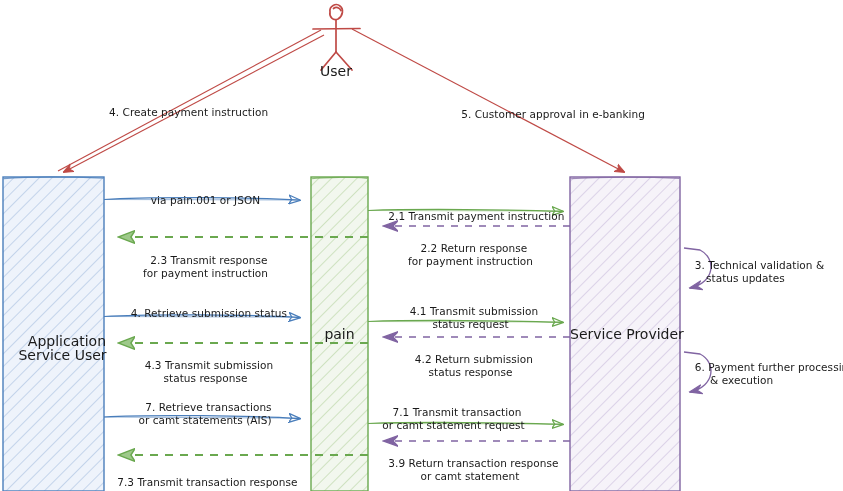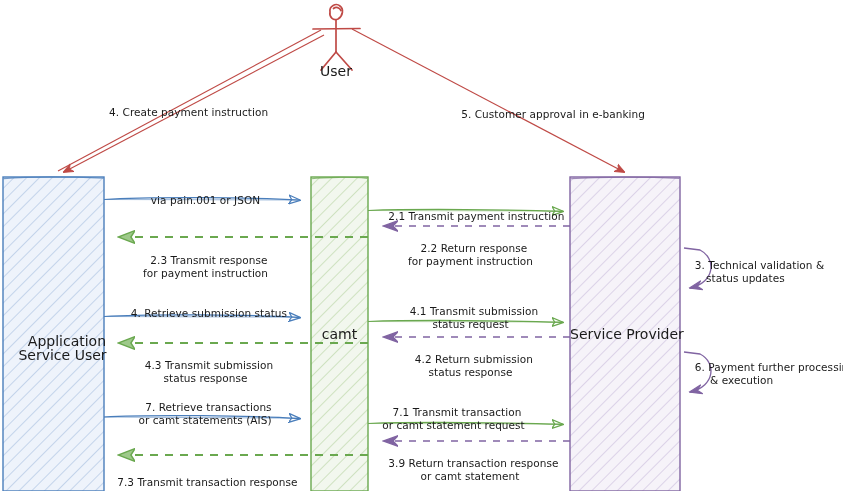--- a/index.html
+++ b/index.html
@@ -164,21 +164,21 @@
     <path d="M684,352 L700,354 C716,362 716,386 690,392" fill="none" stroke="#8064a2" stroke-width="1.35" marker-end="url(#ahPurple)"></path>
   </g>
 </svg>
 
 <div class="boxlabel" style="left:306px; top:64px; width:60px;"><span>User</span></div>
 
 <div class="boxlabel" style="left:3px; top:320px; width:119px;">
   <span>Application</span><br><span>Service User</span>
 </div>
 
-<div class="boxlabel" style="left:311px; top:327px; width:57px;"><span>camt</span></div>
+<div class="boxlabel" style="left:311px; top:327px; width:57px;"><span>pain</span></div>
 
 <div class="boxlabel" style="left:570px; top:327px; width:110px;"><span>Service Provider</span></div>
 
 <div class="lbl left" style="left:109px; top:106px; width:230px; text-align:left;"><span>4. Create payment instruction</span></div>
 
 <div class="lbl left" style="left:395px; top:108px; width:250px; text-align:right;"><span>5. Customer approval in e-banking</span></div>
 
 <div class="lbl" style="left:108px; top:168px; width:195px;">
   <br><span>via pain.001 or JSON</span>
 </div>

